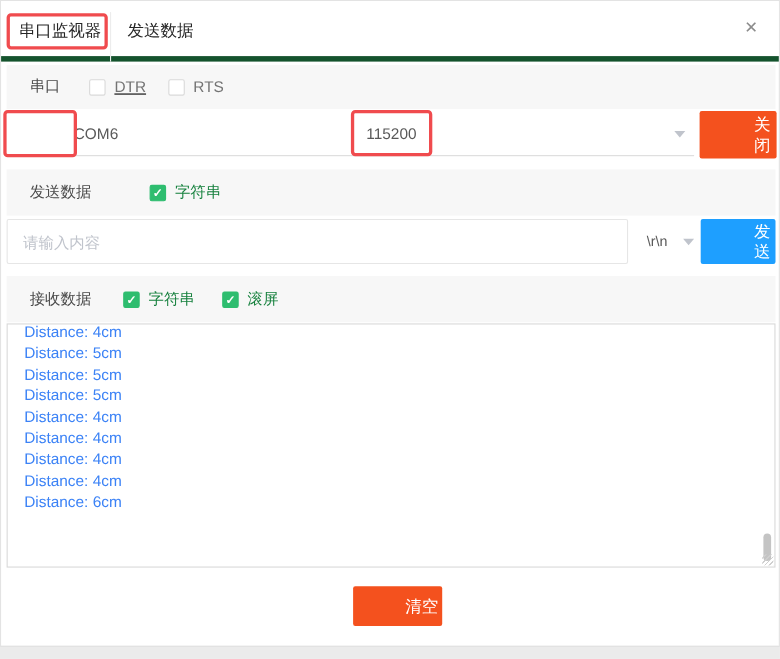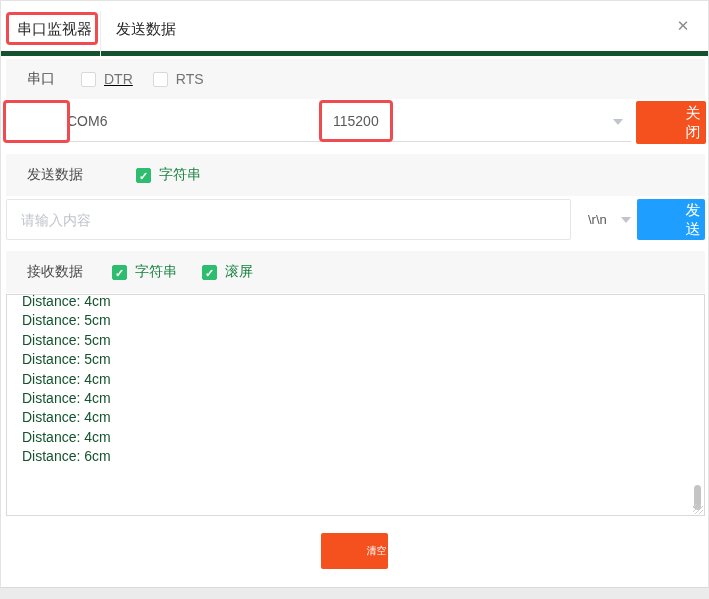--- a/index.html
+++ b/index.html
@@ -48,37 +48,37 @@
   .sel-port .val { left:13px; }
   .sel-baud .val { left:12px; }
   .chev { position:absolute; right:8px; top:18px; width:0; height:0;
           border-left:5px solid transparent; border-right:5px solid transparent; border-top:6px solid #c0c4cc; }
 
   .btn { border:none; color:#fff; cursor:pointer; font-family:"Liberation Sans", sans-serif;padding-left:44px; }
   .btn-close-port { position:absolute; left:635px; top:100px; width:70px; height:43px; background:#f4511e;
                     font-size:15px; border-radius:2px; }
   .btn-send { position:absolute; left:636px; top:198px; width:68px; height:41px; background:#1e9fff;
               font-size:15px; border-radius:2px; }
-  .btn-clear { position:absolute; left:320px; top:532px; width:67px; height:36px; background:#f4511e;
-               font-size:10px; border-radius:2px; }
+  .btn-clear { position:absolute; left:320px; top:532px; width:81px; height:36px; background:#f4511e;
+               font-size:15px; border-radius:2px; }
 
   
   .send-input { position:absolute; left:5px; top:198px; width:565px; height:41px; border:1px solid #e6e6e6;
                 border-radius:2px; padding:0 14px; font-size:14px; color:#333; outline:none;
                 font-family:"Liberation Sans", sans-serif; }
   .send-input::placeholder { color:#c0c4cc; }
   .lineend { position:absolute; left:582px; top:198px; width:50px; height:41px; cursor:pointer; }
   .lineend .val { position:absolute; left:5px; line-height:41px; font-size:13px; color:#595959; }
   .lineend .chev { right:2px; }
 
   
   .output { position:absolute; left:5px; top:293px; width:699px; height:222px; border:1px solid #d9d9d9;
             background:#fff; overflow:hidden; }
   .output-inner { margin-top:-3px; padding-left:15px; }
-  .output-inner .line { font-size:14px; line-height:19.4px; color:#14532d; white-space:pre; }
+  .output-inner .line { font-size:14px; line-height:19.4px; color:#3b82f6; white-space:pre; }
   .scroll-thumb { position:absolute; right:3px; bottom:5px; width:7px; height:25px; background:#c4c4c4; border-radius:4px; }
   .resize-grip { position:absolute; right:1px; bottom:1px; width:10px; height:10px;
                  background:repeating-linear-gradient(135deg, transparent 0 2px, #cfcfcf 2px 3px); }
 
   .bottom-strip { position:absolute; left:0; top:588px; width:709px; height:11px; background:#ebebeb; }
 </style>
 </head>
 <body>
 
 <div class="dialog">

